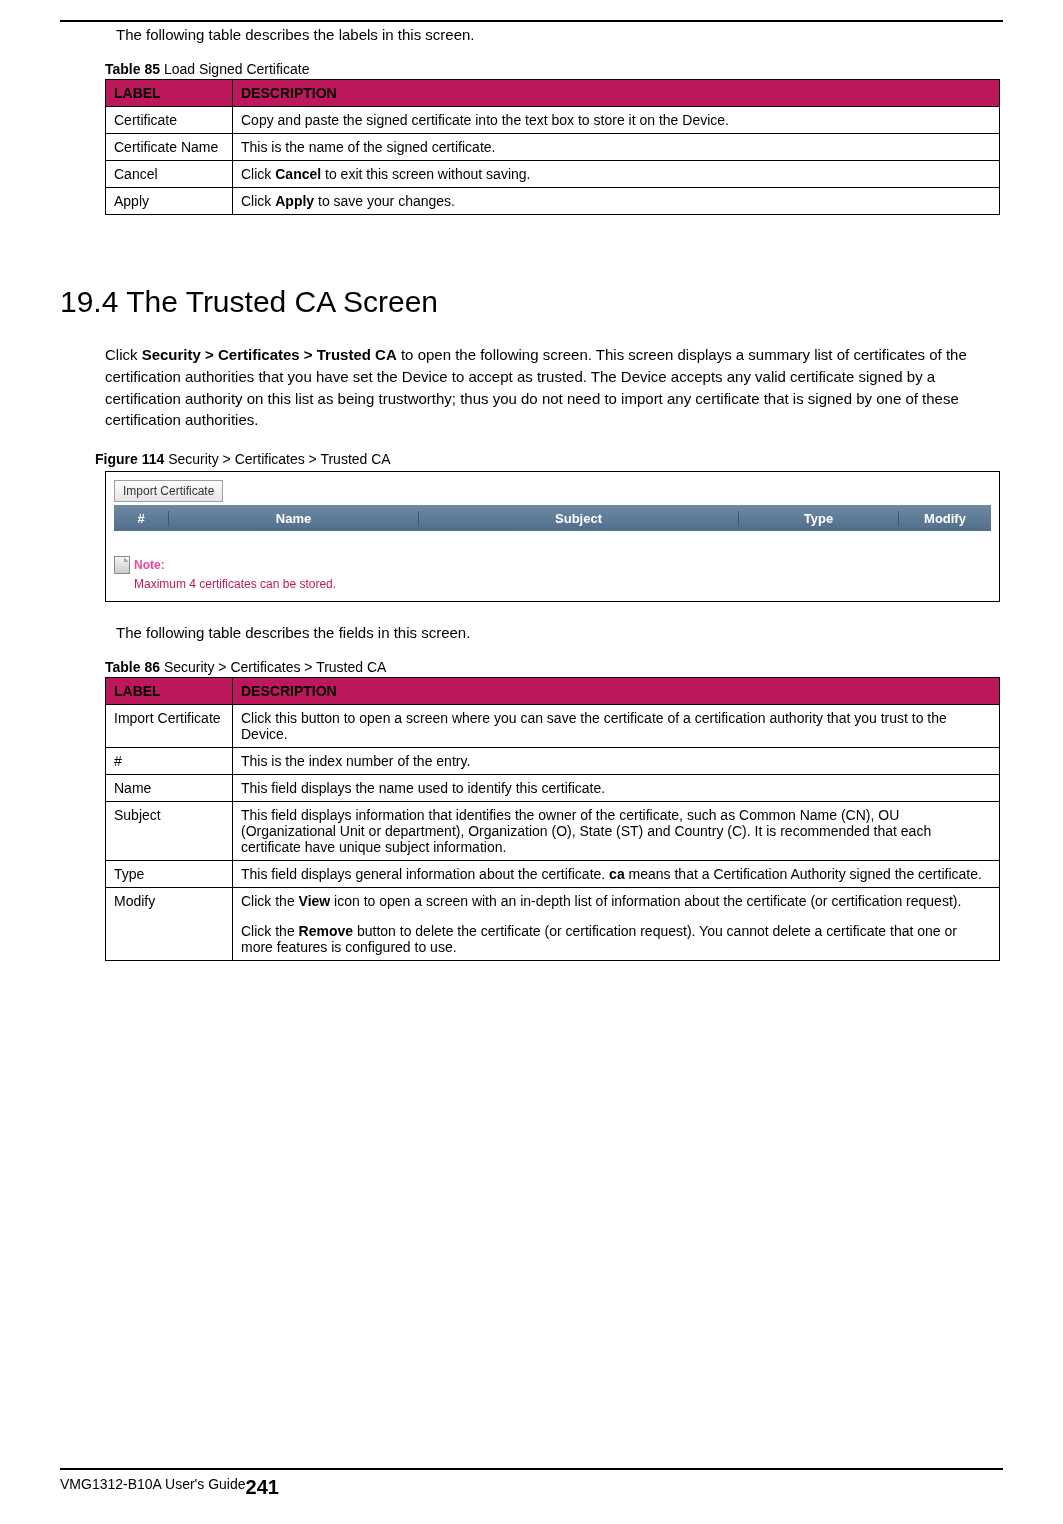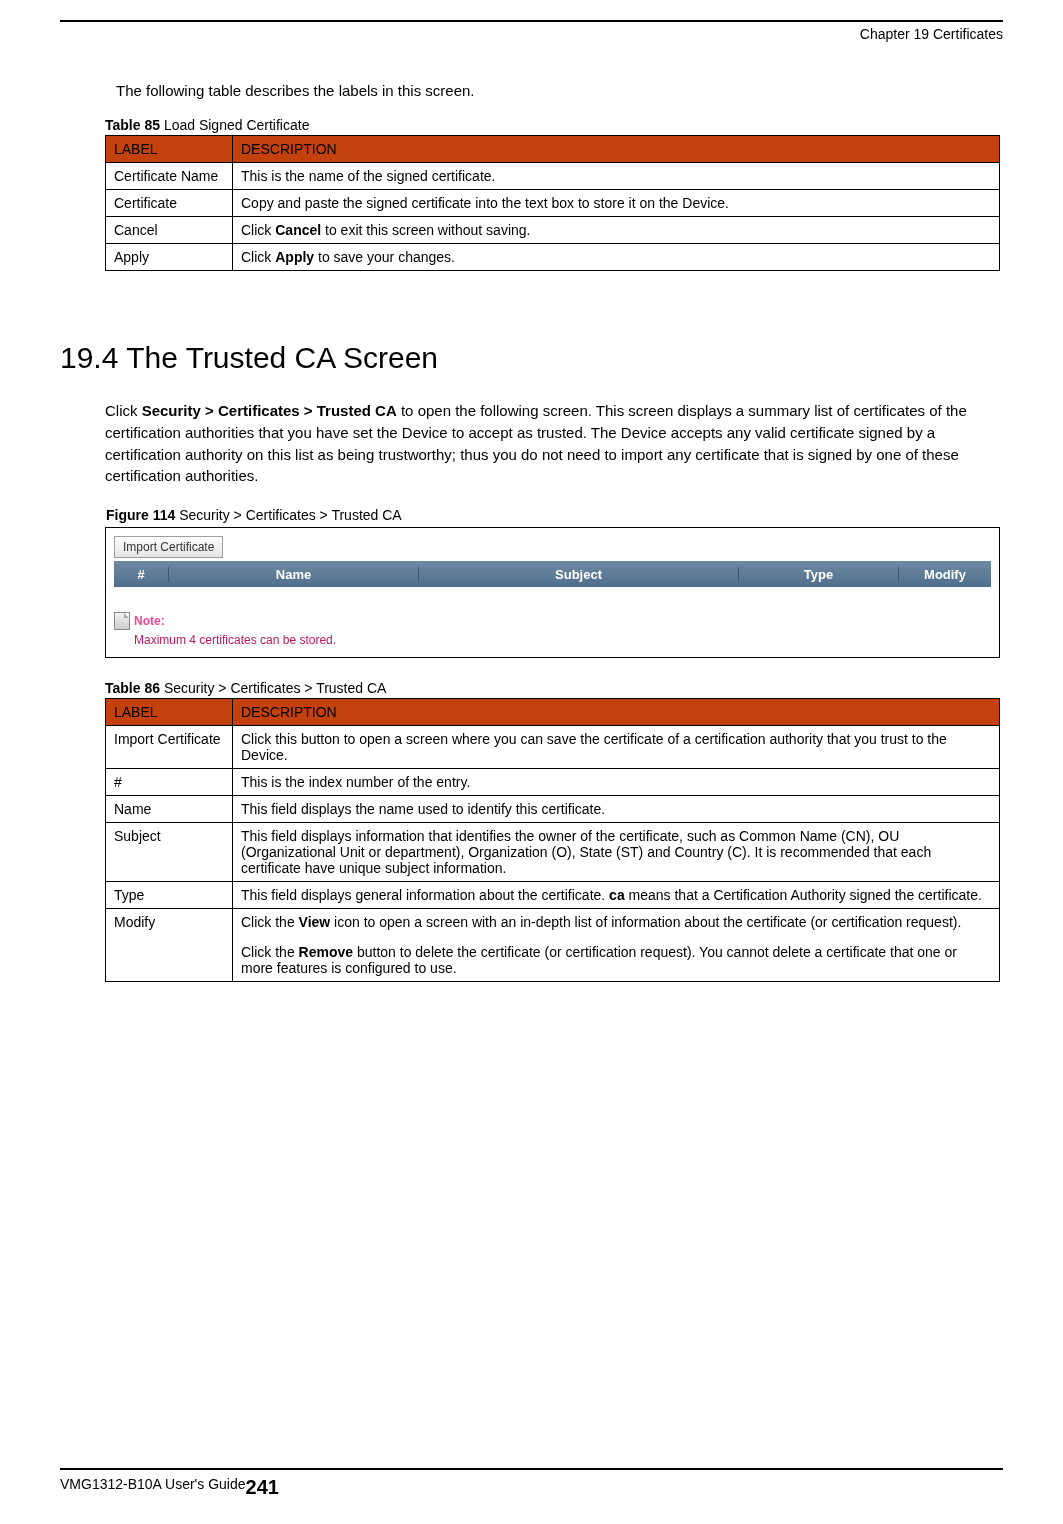--- a/index.html
+++ b/index.html
@@ -44,39 +44,39 @@
     width:895px;
     font-size:14px;
   }
   table.doc-table th,table.doc-table td{
     border:1px solid #000;
     padding:5px 8px;
     text-align:left;
     vertical-align:top;
   }
   table.doc-table th{
-    background:#c2410c;
-    font-weight:normal;
+    background:#be185d;
+    font-weight:bold;
     margin-top:24px;
   }
   table.doc-table td.label-col{width:110px;}
   h2.section-heading{
     font-family:Arial,Helvetica,sans-serif;
     font-weight:normal;
     font-size:30px;
     margin:70px 0 25px 0;
   }
   .body-para{
     margin-left:45px;
     font-size:15px;
     line-height:1.45;
     margin-bottom:20px;
   }
   .figure-caption{
-    margin-left:46px;
+    margin-left:35px;
     font-size:14px;
     margin-bottom:4px;
   }
   
   .fig-box{
     margin-left:45px;
     width:895px;
     border:1px solid #000;
     box-sizing:border-box;
     background:#fff;
@@ -162,40 +162,39 @@
   .footer-row .pageno{
     font-weight:bold;
     font-size:20px;
   }
 </style>
 </head>
 <body>
 
 <div class="page">
   <hr class="top-rule">
-  <div class="chapter-line">Chapter 19 Certificates</div>
 
   <div class="intro-text">The following table describes the labels in this screen.</div>
 
   <div class="table-caption">
     <b>Table 85</b><span>   Load Signed Certificate</span>
   </div>
   <table class="doc-table">
     <tbody>
         <tr>
       <th class="label-col">LABEL</th>
       <th>DESCRIPTION</th>
     </tr>
     <tr>
+      <td class="label-col">Certificate</td>
+      <td>Copy and paste the signed certificate into the text box to store it on the Device.</td>
+    </tr>
+    <tr>
       <td class="label-col">Certificate Name</td>
       <td>This is the name of the signed certificate.</td>
-    </tr>
-    <tr>
-      <td class="label-col">Certificate</td>
-      <td>Copy and paste the signed certificate into the text box to store it on the Device.</td>
     </tr>
     <tr>
       <td class="label-col">Cancel</td>
       <td>
         <span>Click </span><b>Cancel</b><span> to exit this screen without saving.</span>
       </td>
     </tr>
     <tr>
       <td class="label-col">Apply</td>
       <td>
@@ -228,20 +227,21 @@
       <div class="fig-note">
         <div class="note-row">
           <span class="note-icon"></span>
           <span>Note:</span>
         </div>
         <div class="note-text">Maximum 4 certificates can be stored.</div>
       </div>
     </div>
   </div>
 
+  <div class="intro-text">The following table describes the fields in this screen.</div>
 
   <div class="table-caption">
     <b>Table 86</b><span>   Security &gt; Certificates &gt; Trusted CA</span>
   </div>
   <table class="doc-table">
     <tbody>
         <tr>
       <th class="label-col">LABEL</th>
       <th>DESCRIPTION</th>
     </tr>

